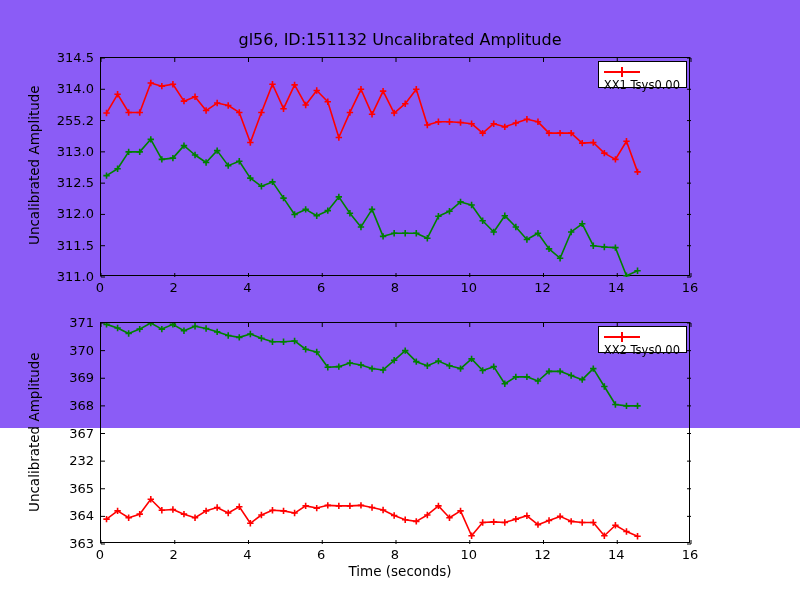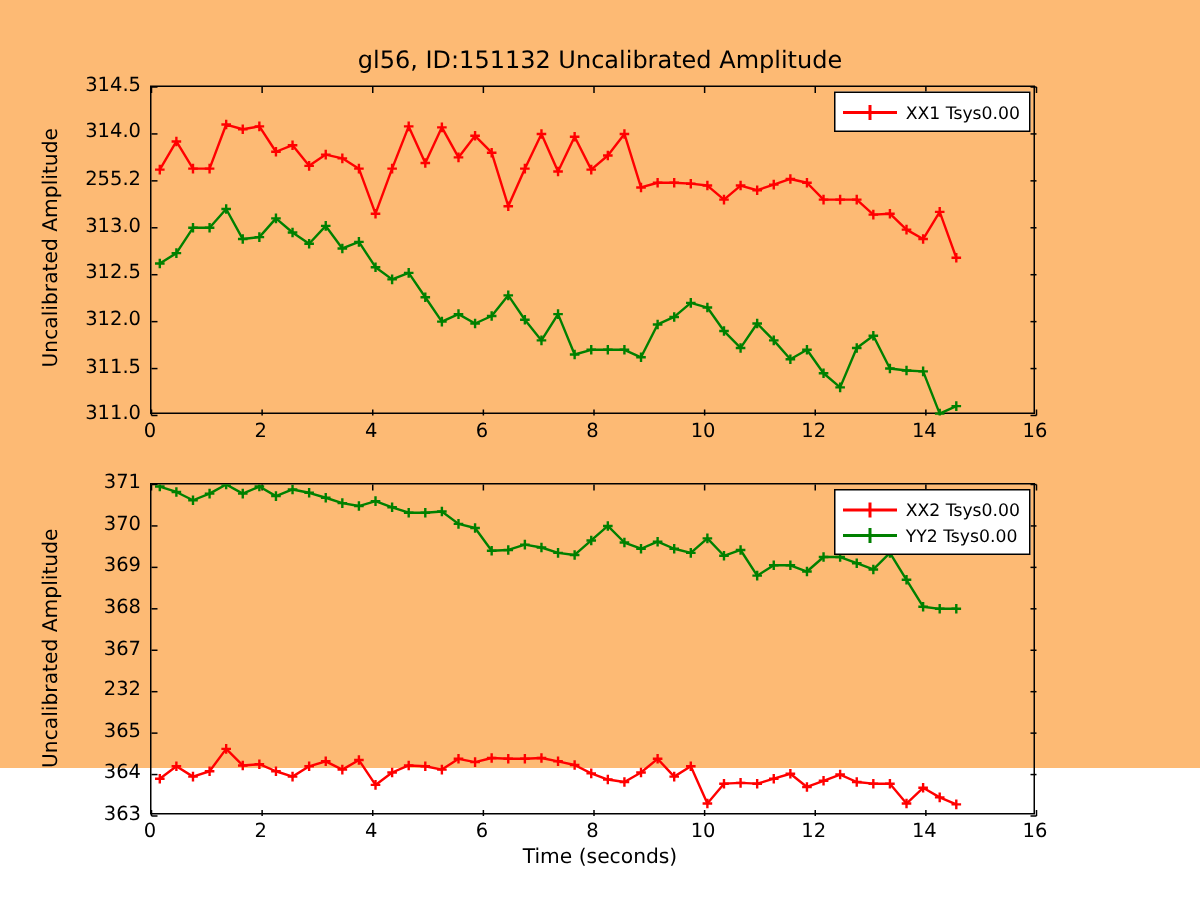--- a/index.html
+++ b/index.html
@@ -9,22 +9,22 @@
   }
   body {
     width: 800px;
     height: 600px;
     font-family: "DejaVu Sans", sans-serif;
     overflow: hidden;
   }
   #figure {
     position: relative;
     width: 800px;
-    height: 512px;
-    background: #fdba74;
+    height: 428px;
+    background: #8b5cf6;
   }
   .fig-title {
     position: absolute;
     left: 0;
     top: 30px;
     width: 800px;
     text-align: center;
     font-size: 16px;
     color: #000000;
     letter-spacing: 0px;
@@ -103,23 +103,24 @@
   #legend-top {
     right: 2px;
     top: 3px;
   }
   #legend-bottom {
     right: 2px;
     top: 3px;
   }
   .legend-row {
     display: flex;
-    align-items: center;
+    align-items: flex-start;
     height: 17px;
     white-space: nowrap;
+    flex-direction: column;
   }
   .legend-sample {
     width: 36px;
     height: 12px;
     margin-right: 6px;
     position: relative;
     flex: none;
   }
   .legend-sample i {
     position: absolute;
@@ -260,27 +261,20 @@
         </g>
       </svg>
     <div class="legend-box" id="legend-bottom">
       <div class="legend-row">
         <span class="legend-sample">
             <i class="h" style="background:#ff0000"></i>
             <i class="v" style="background:#ff0000"></i>
           </span>
         <span class="legend-text">XX2 Tsys0.00</span>
       </div>
-      <div class="legend-row">
-        <span class="legend-sample">
-            <i class="h" style="background:#008000"></i>
-            <i class="v" style="background:#008000"></i>
-          </span>
-        <span class="legend-text">YY2 Tsys0.00</span>
-      </div>
     </div>
   </div>
   <div class="ylabel" id="ylabel-bottom">Uncalibrated Amplitude</div>
   <div class="xlabel" id="xlabel-bottom">Time (seconds)</div>
 
   <div id="tick-layer">
       <div class="tick-label ytick-label" style="right: 706px; top: 276px;">311.0</div>
       <div class="tick-label ytick-label" style="right: 706px; top: 244.714px; text-align: center;">311.5</div>
       <div class="tick-label ytick-label" style="right: 706px; top: 213.429px;">312.0</div>
       <div class="tick-label ytick-label" style="right: 706px; top: 182.143px;">312.5</div>

